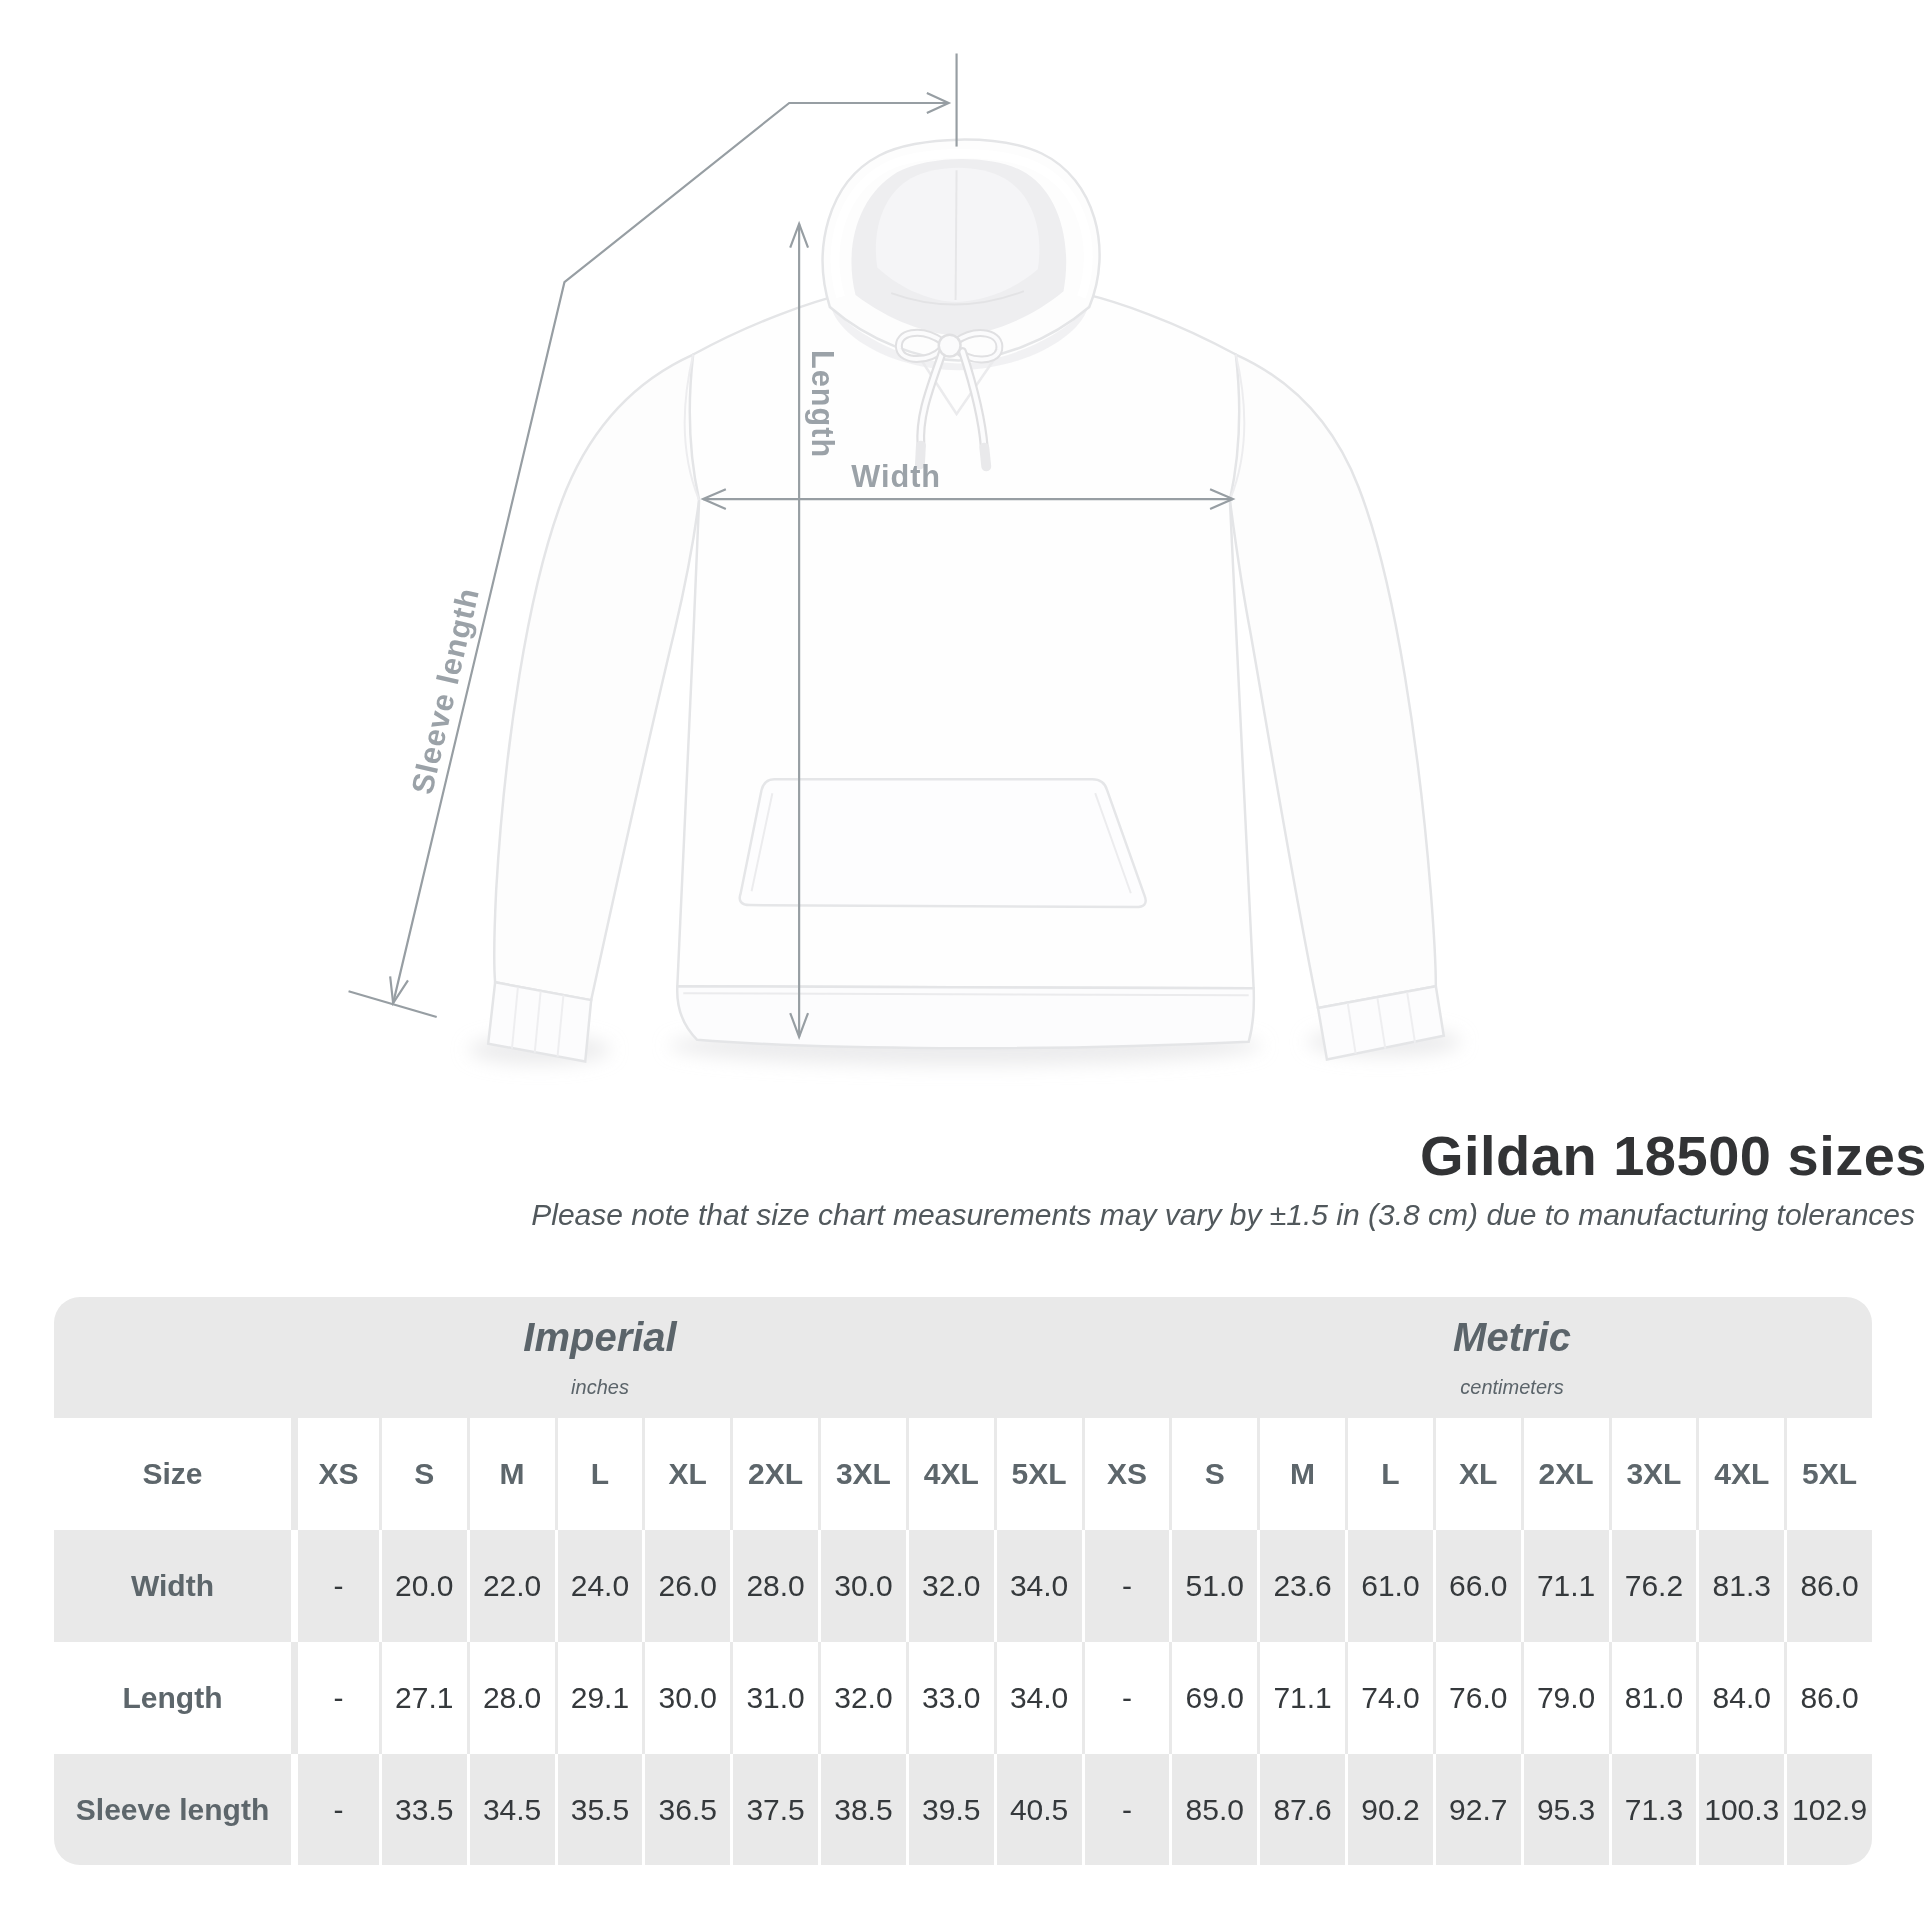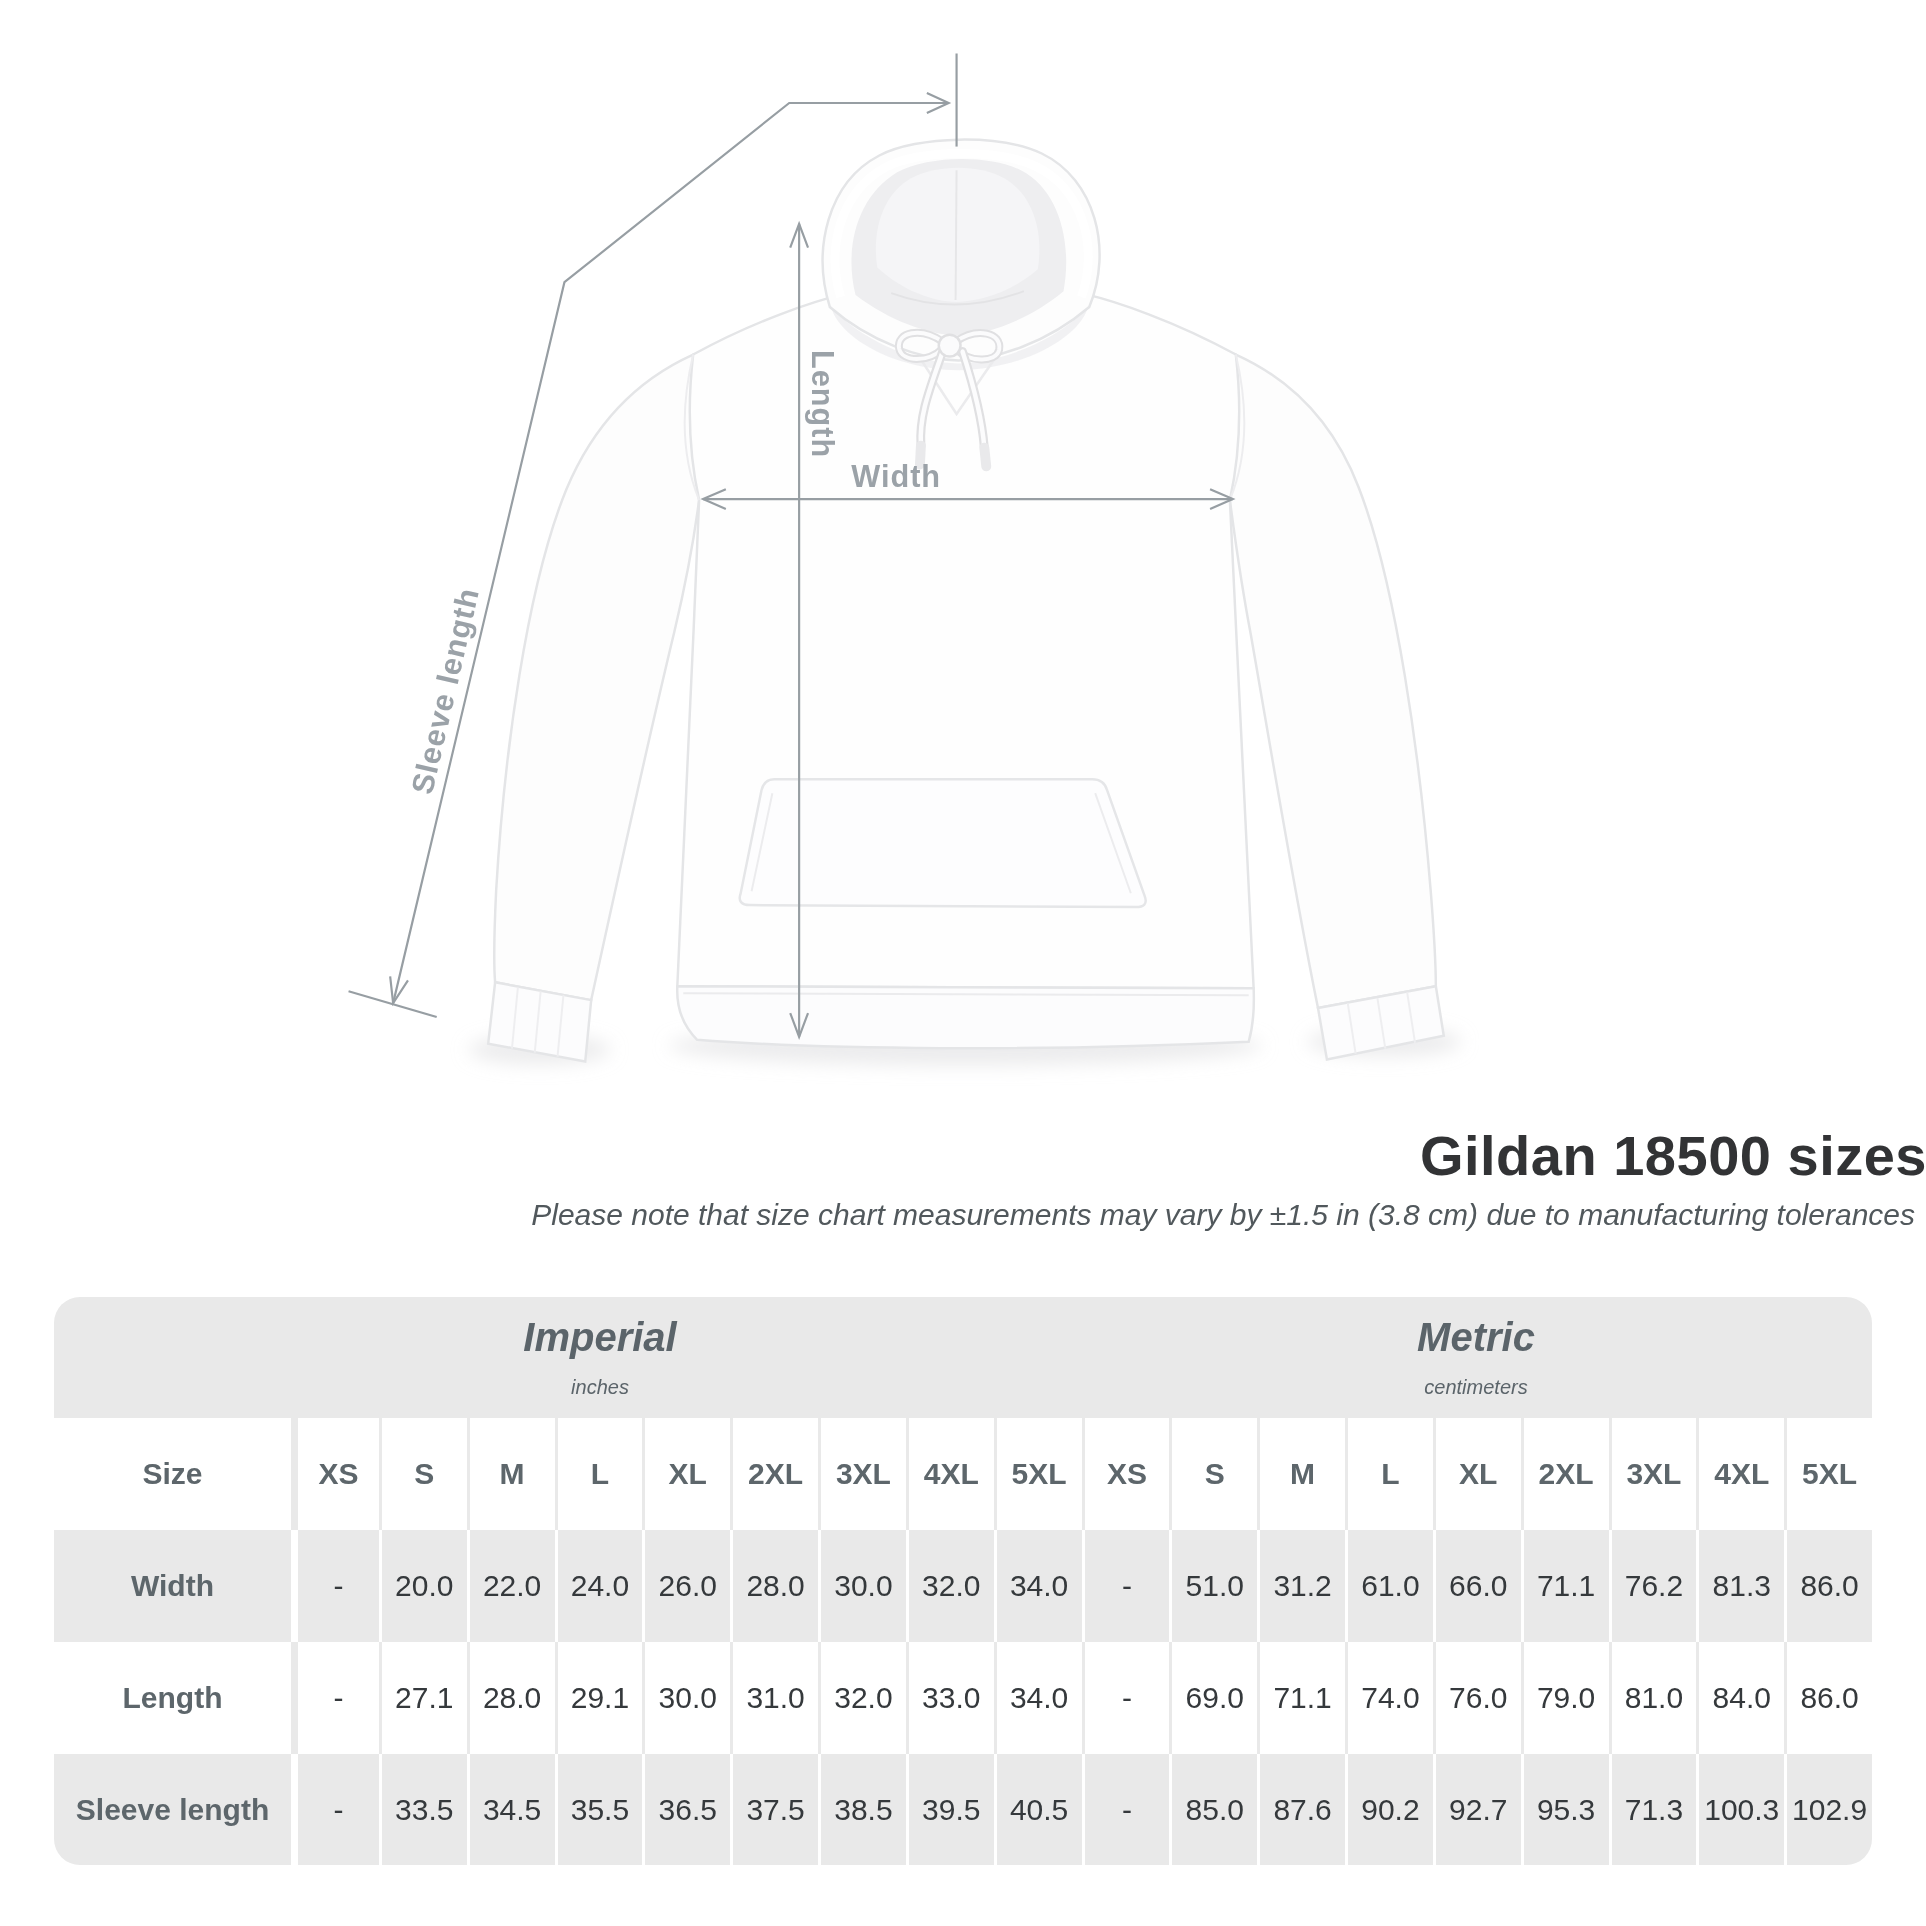--- a/index.html
+++ b/index.html
@@ -20,21 +20,21 @@
   
   .size-table{
     position:absolute;left:54px;top:1297px;width:1818px;height:568px;
     background:#e9e9e9;border-radius:26px;overflow:hidden;
   }
   .units-band{position:relative;height:124px;}
   .unit-group{position:absolute;top:16px;transform:translateX(-50%);text-align:center;color:#5b646a;}
   .unit-group .u-label{font-size:40px;line-height:48px;font-weight:700;font-style:italic;}
   .unit-group .u-sub{font-size:20px;line-height:40px;font-style:italic;margin-top:6px;}
   .unit-imperial{left:546px;}
-  .unit-metric{left:1422px;}
+  .unit-metric{left:1458px;}
   .grid-rows{position:absolute;left:0;top:121px;width:1818px;}
   .t-row{display:grid;grid-template-columns:237px repeat(18,1fr);height:112px;}
   .t-row.white{background:#ffffff;}
   .t-row.gray{background:transparent;}
   .cell{
     display:flex;align-items:center;justify-content:center;
     font-size:30px;color:#35393c;white-space:nowrap;
   }
   .t-row.white .cell{border-left:3px solid #e9e9e9;}
   .t-row.gray  .cell{border-left:3px solid #ffffff;}
@@ -173,21 +173,21 @@
           <div class="cell">20.0</div>
           <div class="cell">22.0</div>
           <div class="cell">24.0</div>
           <div class="cell">26.0</div>
           <div class="cell">28.0</div>
           <div class="cell">30.0</div>
           <div class="cell">32.0</div>
           <div class="cell">34.0</div>
           <div class="cell">-</div>
           <div class="cell">51.0</div>
-          <div class="cell">31.2</div>
+          <div class="cell">23.6</div>
           <div class="cell">61.0</div>
           <div class="cell">66.0</div>
           <div class="cell">71.1</div>
           <div class="cell">76.2</div>
           <div class="cell">81.3</div>
           <div class="cell">86.0</div>
         </div>
         <div class="t-row white">
           <div class="cell rlabel">Length</div>
           <div class="cell">-</div>

